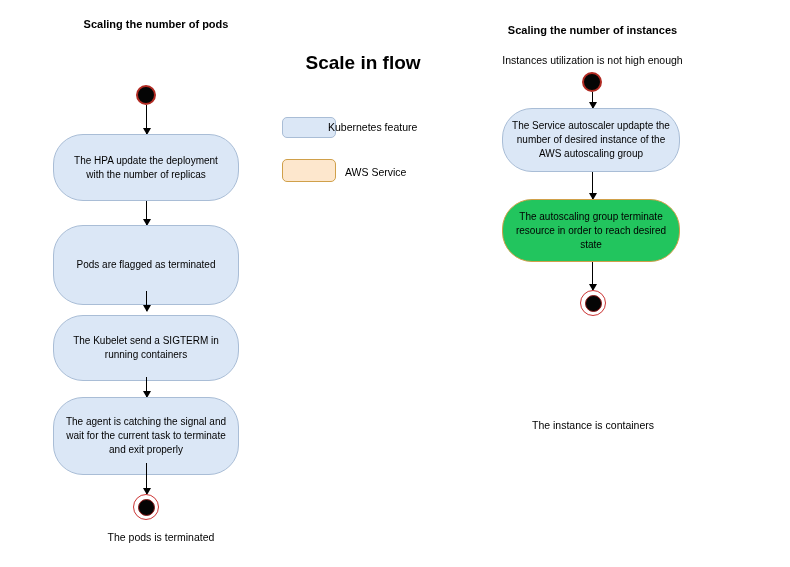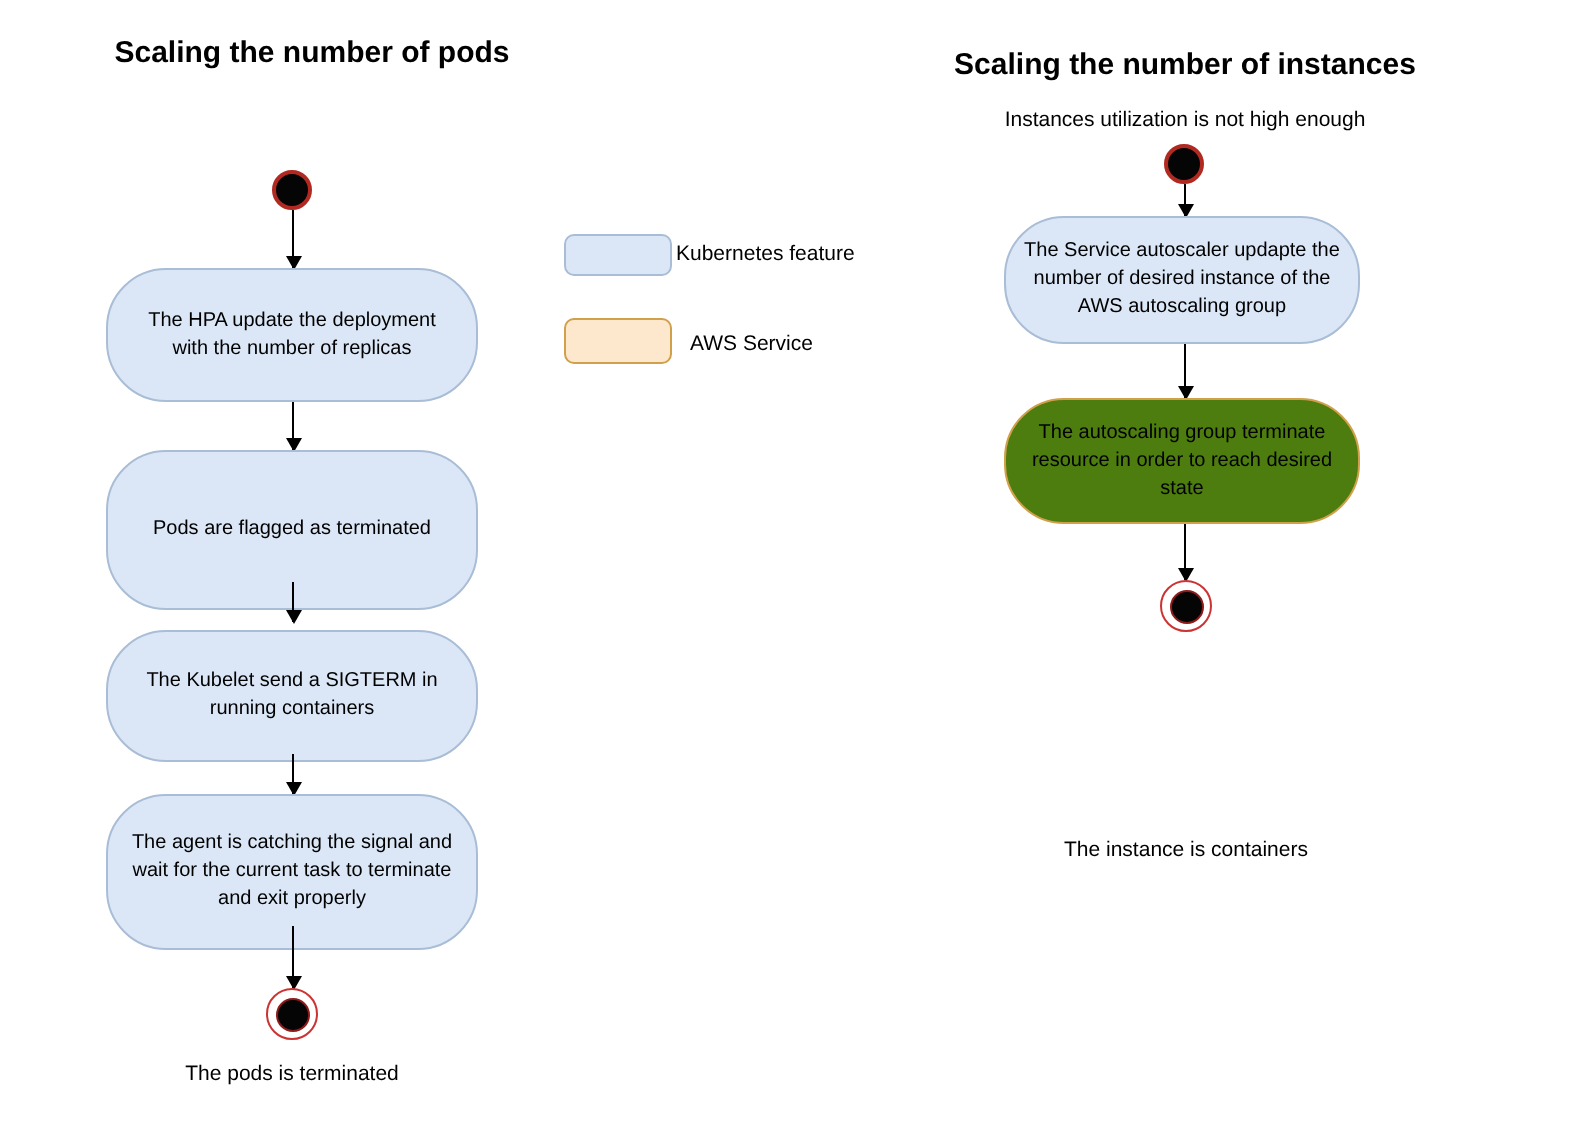--- a/index.html
+++ b/index.html
@@ -7,21 +7,21 @@
     position: relative;
     width: 790px;
     height: 567px;
     background: #ffffff;
     font-family: "Liberation Sans", sans-serif;
     color: #000000;
     overflow: hidden;
   }
   .flow-title {
     position: absolute;
-    font-size: 15px;
+    font-size: 11px;
     font-weight: bold;
     text-align: center;
     white-space: pre-line;
   }
   .legend-title {
     position: absolute;
     font-size: 19px;
     font-weight: bold;
     text-align: center;
   }
@@ -40,21 +40,21 @@
     display: flex;
     align-items: center;
     justify-content: center;
     text-align: center;
     font-size: 10px;
     line-height: 1.4;
     white-space: pre-line;
     padding: 4px 5px;
   }
   .k-node   { background: #dbe7f6; border-color: #a9bdd6; }
-  .aws-node { background: #4d7c0f; border-color: #d0a04a; }
+  .aws-node { background: #22c55e; border-color: #d0a04a; }
   .start-node {
     position: absolute;
     box-sizing: border-box;
     width: 20px; height: 20px;
     border-radius: 50%;
     background: #050505;
     border: 2px solid #b02a22;
   }
   .end-node {
     position: absolute;
@@ -128,25 +128,26 @@
   <div class="node k-node" style="left:53px; top:397px; width:186px; height:78px;">The agent is catching  the signal and
 wait for the current task to terminate
 and exit properly</div>
 
   <div class="varrow" style="left:146px; top:463px; height:31px;"></div>
 
   <div class="end-node" style="left:133px; top:494px;">
     <div class="end-inner"></div>
   </div>
 
-  <div class="small-label" style="left:76px; top:530px; width:140px;">The pods is terminated</div>
+  <div class="small-label" style="left:91px; top:530px; width:140px;">The pods is terminated</div>
 
+  <div class="legend-title" style="left:288px; top:52px; width:150px;">Scale in flow</div>
 
   <div class="legend-swatch" style="left:282px; top:117px; width:54px; height:21px; background:#dbe7f6; border-color:#a9bdd6;"></div>
-  <div class="legend-label" style="left:338px; top:121px;">Kubernetes feature</div>
+  <div class="legend-label" style="left:328px; top:121px;">Kubernetes feature</div>
 
   <div class="legend-swatch" style="left:282px; top:159px; width:54px; height:23px; background:#fde7cd; border-color:#d0a04a;"></div>
   <div class="legend-label" style="left:345px; top:166px;">AWS Service</div>
 
   <div class="flow-title" style="left:470px; top:24px; width:245px;">Scaling the number of instances</div>
 
   <div class="small-label" style="left:480px; top:53px; width:225px;">Instances utilization is not high enough</div>
 
   <div class="start-node" style="left:582px; top:72px;"></div>
 

